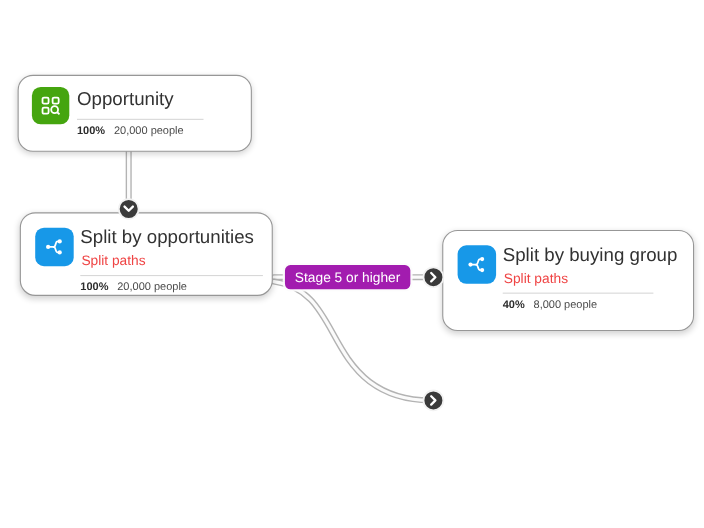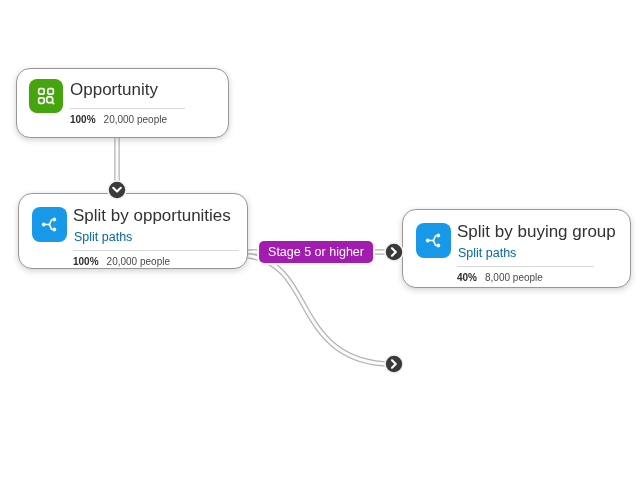--- a/index.html
+++ b/index.html
@@ -11,21 +11,21 @@
   svg.layer{position:absolute;left:0;top:0;pointer-events:none;}
   .card{
     position:absolute;background:#ffffff;border:1.5px solid #979797;border-radius:14px;
     box-shadow:0 2px 6px rgba(0,0,0,0.18);box-sizing:border-box;
   }
   .node-icon{
     position:absolute;border-radius:8px;display:flex;align-items:center;justify-content:center;
   }
   .node-title{position:absolute;font-size:17px;color:#323232;white-space:nowrap;}
   .node-subtitle{
-    position:absolute;font-size:12.5px;color:#0369a1;white-space:nowrap;
+    position:absolute;font-size:12.5px;color:#ef4444;white-space:nowrap;
     display:flex;align-items:center;gap:4px;text-align:center;
   }
   .divider{position:absolute;height:1px;background:#d8d8d8;}
   .stats{position:absolute;font-size:10px;color:#4a4a4a;white-space:nowrap;}
   .stats .pct{font-weight:700;color:#2d2d2d;margin-right:8px;}
   .edge-pill{
     position:absolute;transform:translate(-50%,-50%);
     background:#a21caf;color:#ffffff;font-size:12.5px;line-height:16px;
     padding:3px 9px;border-radius:5px;white-space:nowrap;
     box-shadow:0 0 0 2px rgba(252,252,252,0.9);
@@ -79,21 +79,21 @@
       </svg>
     </span>
     <span class="node-title" style="left:54px;top:12px;">Split by opportunities</span>
     <span class="node-subtitle" style="left:55px;top:36px;">Split paths</span>
     <span class="divider" style="left:54px;top:56px;width:166px;"></span>
     <span class="stats" style="left:54px;top:62px;">
       <span class="pct">100%</span><span>20,000 people</span>
     </span>
   </div>
 
-  <div class="card" style="left:402px;top:209px;width:229px;height:79px;">
+  <div class="card" style="left:402px;top:209px;width:229px;height:92px;">
     <span class="node-icon" style="left: 13px; top: 13px; width: 35px; height: 35px; background-color: rgb(23, 152, 232);">
       <svg width="23" height="23" viewBox="0 0 24 24" fill="none" stroke="#ffffff" stroke-width="1.7" stroke-linecap="round">
         <circle cx="6" cy="12" r="2" fill="#ffffff" stroke="none"></circle>
         <circle cx="17" cy="6.8" r="2" fill="#ffffff" stroke="none"></circle>
         <circle cx="17" cy="17.2" r="2" fill="#ffffff" stroke="none"></circle>
         <path d="M7.8,12 H11.3"></path>
         <path d="M11.3,12 C13.6,12 12.6,6.8 15,6.8"></path>
         <path d="M11.3,12 C13.6,12 12.6,17.2 15,17.2"></path>
       </svg>
     </span>

